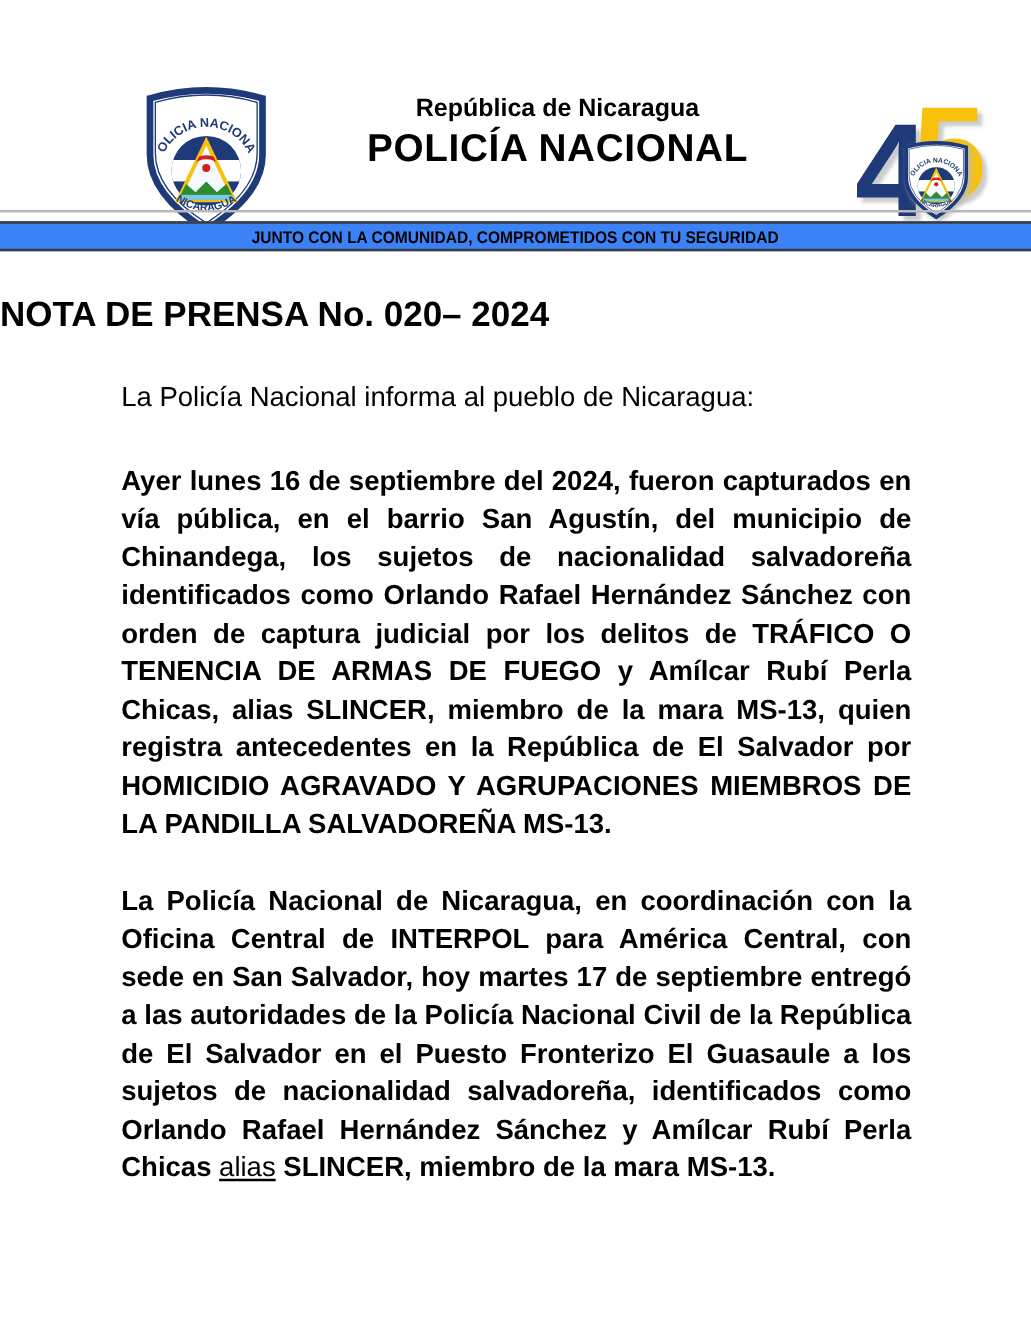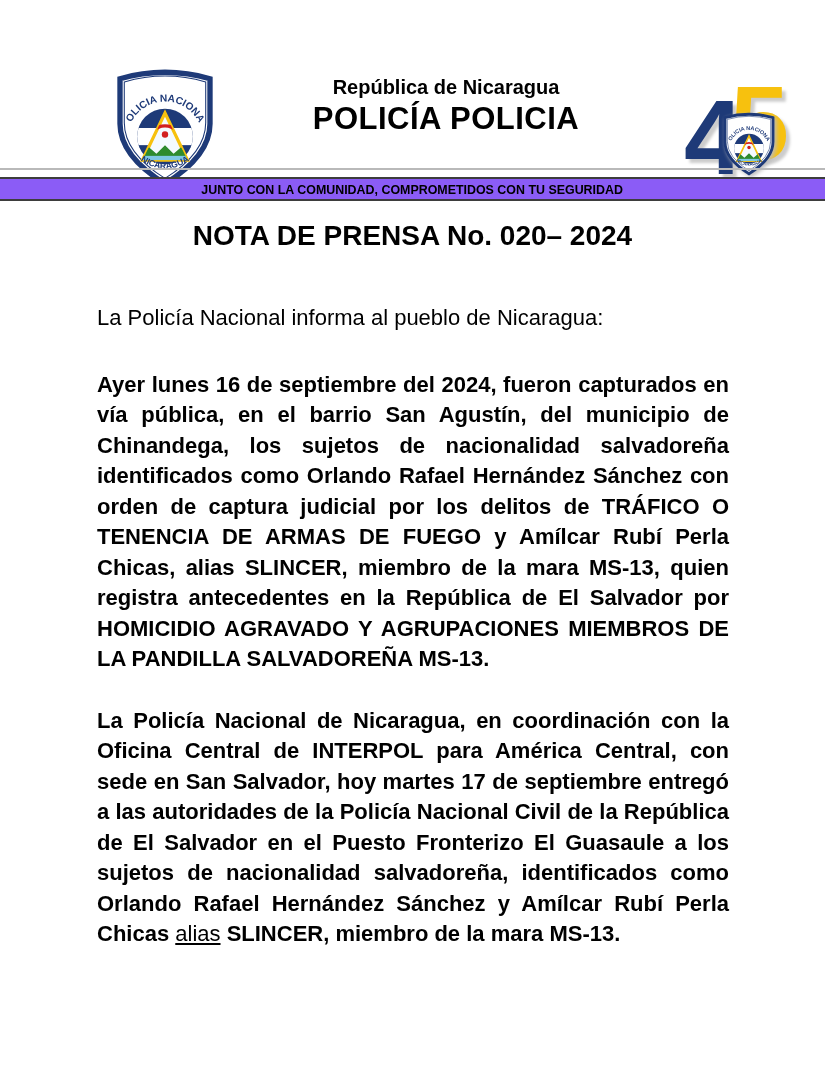--- a/index.html
+++ b/index.html
@@ -44,31 +44,31 @@
   }
   .digit-4{left:0px;top:14px;color:var(--navy);}
   .digit-5{left:46px;top:0px;color:var(--gold);}
   .mini-shield{position:absolute;left:36px;top:42px;width:58px;height:64px;filter:drop-shadow(2px 2px 2px #bbbbbb);}
 
   
   .header-hairline{position:absolute;top:168px;left:0;width:825px;height:2px;background:#b9b9b9;}
   .slogan-bar{
     position:absolute;top:177px;left:0;width:825px;height:24px;
     border-top:2px solid #3d3d3d;border-bottom:2px solid #3d3d3d;
-    background:#8b5cf6;display:flex;align-items:center;justify-content:center;
+    background:#3b82f6;display:flex;align-items:center;justify-content:center;
   }
   .slogan-text{
     font-weight:bold;font-size:13.5px;letter-spacing:0px;
     display:inline-block;transform:scaleX(.92);white-space:nowrap;
   }
 
   
   .doc-title{
-    position:absolute;top:220px;left:0;width:825px;
-    text-align:center;font-weight:bold;font-size:28px;
+    position:absolute;top:236px;left:0;width:825px;
+    text-align:left;font-weight:bold;font-size:28px;
   }
   .content{
     position:absolute;top:303px;left:97px;width:632px;
   }
   .intro{
     font-weight:normal;font-size:22px;line-height:30.5px;
     margin-bottom:36px;
   }
   .para{
     font-weight:bold;font-size:22px;line-height:30.5px;
@@ -117,21 +117,21 @@
   </svg>
 
   <div class="header-row">
 
     <svg class="main-shield" viewBox="0 0 100 112">
       <use href="#shield-sym"></use>
     </svg>
 
     <div class="header-center">
       <div class="hc-line1">República de Nicaragua</div>
-      <div class="hc-line2">POLICÍA POLICIA</div>
+      <div class="hc-line2">POLICÍA NACIONAL</div>
     </div>
 
     <div class="logo45">
       <span class="digit digit-4">4</span>
       <span class="digit digit-5">5</span>
       <svg class="mini-shield" viewBox="0 0 100 112">
         <use href="#shield-sym"></use>
       </svg>
     </div>
   </div>

